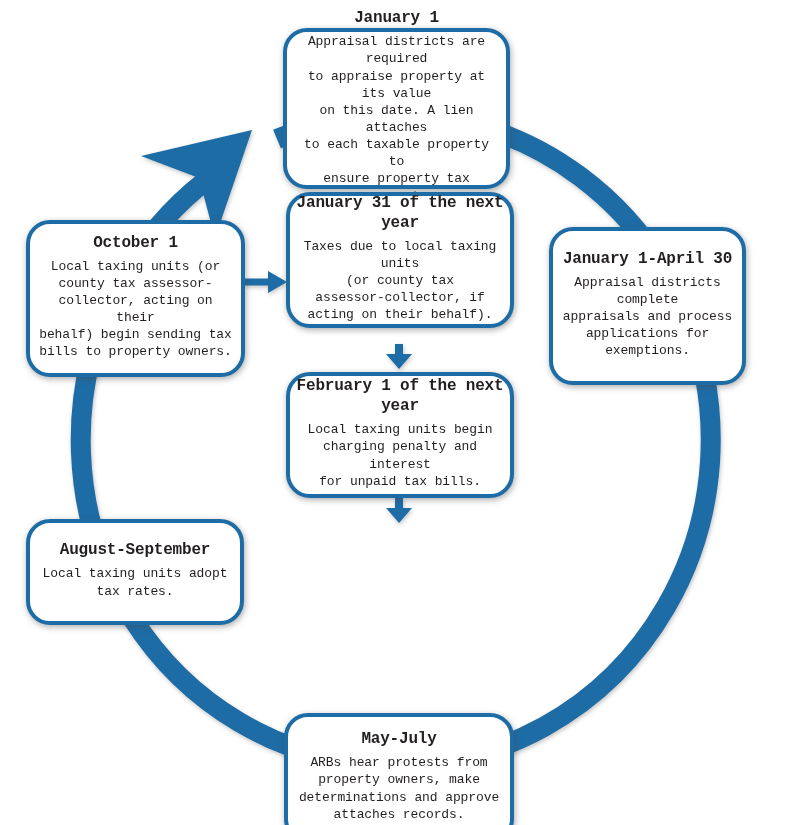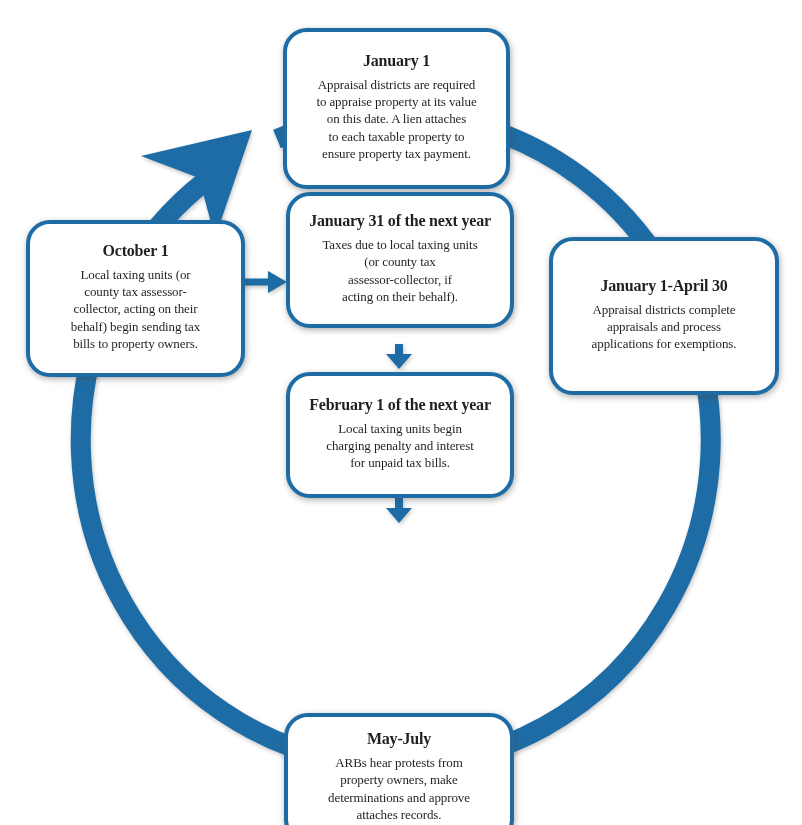--- a/index.html
+++ b/index.html
@@ -1,37 +1,37 @@
 <!DOCTYPE html>
 <html style="--blue: #1e6ca6; --text: #231f20;"><head>
 <meta charset="utf-8">
 <style>
   html,body{margin:0;padding:0;background:#fff;}
   .canvas{
     position:relative;width:802px;height:825px;background:#fff;overflow:hidden;
-    font-family:Liberation Serif, serif;
+    font-family:Liberation Mono, monospace;
     border-radius:25px;
   }
   .ring-svg{position:absolute;left:0;top:0;}
   .ring{fill:none;stroke:var(--blue);stroke-width:20;}
   .blue-fill{fill:var(--blue);}
   .blue-stroke{stroke:var(--blue);fill:none;}
   .soft{filter:drop-shadow(1px 2px 2px rgba(90,90,90,.35));}
   .box{
     position:absolute;background:#fff;border:4.5px solid var(--blue);
     border-radius:24px;box-sizing:border-box;
     box-shadow:1px 2px 6px rgba(70,70,70,.45);
     display:flex;flex-direction:column;justify-content:center;align-items:center;
     text-align:center;padding:4px 3px;color:var(--text);
   }
   .box .title{font-size:16px;font-weight:bold;letter-spacing:-0.2px;margin:0 0 1px 0;line-height:1.25;}
   .box .body{font-size:13px;line-height:1.32;margin:4px;white-space:pre-line;letter-spacing:-0.1px;}
   
   .b-jan1      {left:283px;top:28px; width:227px;height:161px;}
-  .b-jan1apr30 {left:549px;top:237px;width:230px;height:158px;}
+  .b-jan1apr30 {left:549px;top:227px;width:197px;height:158px;}
   .b-aprmay    {left:550px;top:519px;width:228px;height:106px;}
   .b-mayjul    {left:284px;top:713px;width:230px;height:130px;}
   .b-augsep    {left:26px; top:519px;width:218px;height:106px;}
   .b-oct       {left:26px; top:220px;width:219px;height:157px;}
   .b-jan31     {left:286px;top:192px;width:228px;height:136px;}
   .b-feb       {left:286px;top:372px;width:228px;height:126px;}
   .b-jul       {left:285px;top:524px;width:228px;height:132px;}
 </style>
 </head>
 <body>
@@ -78,20 +78,25 @@
 
 
   <div class="box b-mayjul">
     <div class="title">May-July</div>
     <div class="body">ARBs hear protests from
 property owners, make
 determinations and approve
 attaches records.</div>
   </div>
 
+  <div class="box b-augsep">
+    <div class="title">August-September</div>
+    <div class="body">Local taxing units adopt
+tax rates.</div>
+  </div>
 
   <div class="box b-oct">
     <div class="title">October 1</div>
     <div class="body">Local taxing units (or
 county tax assessor-
 collector, acting on their
 behalf) begin sending tax
 bills to property owners.</div>
   </div>
 

